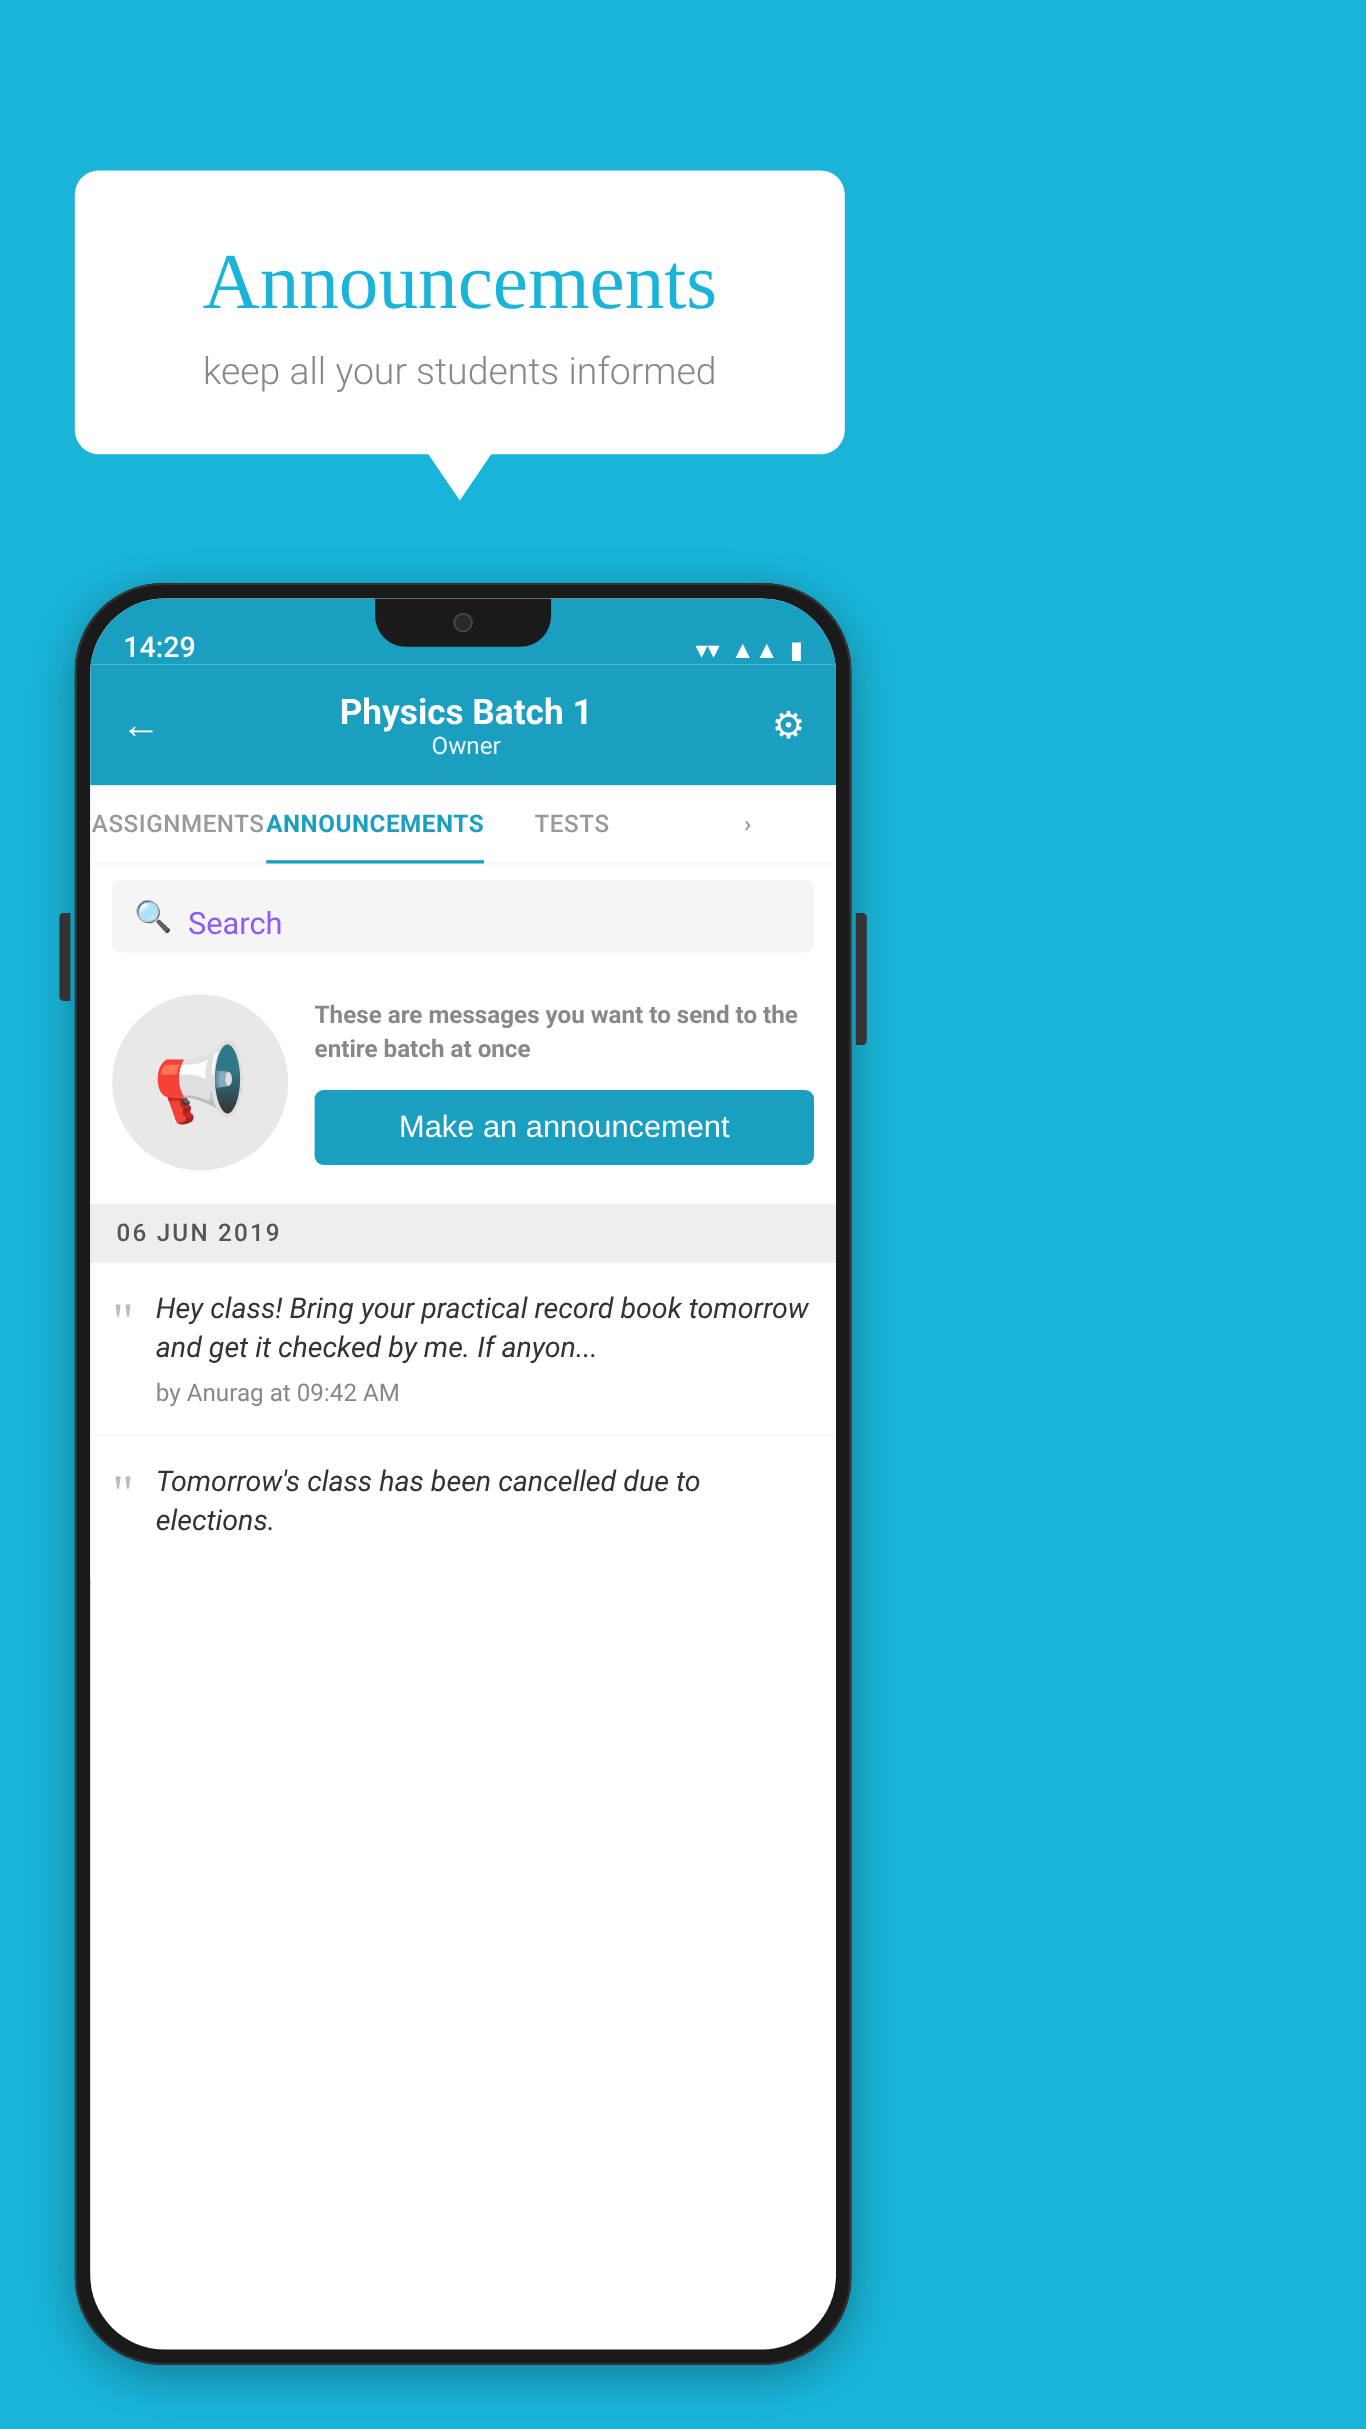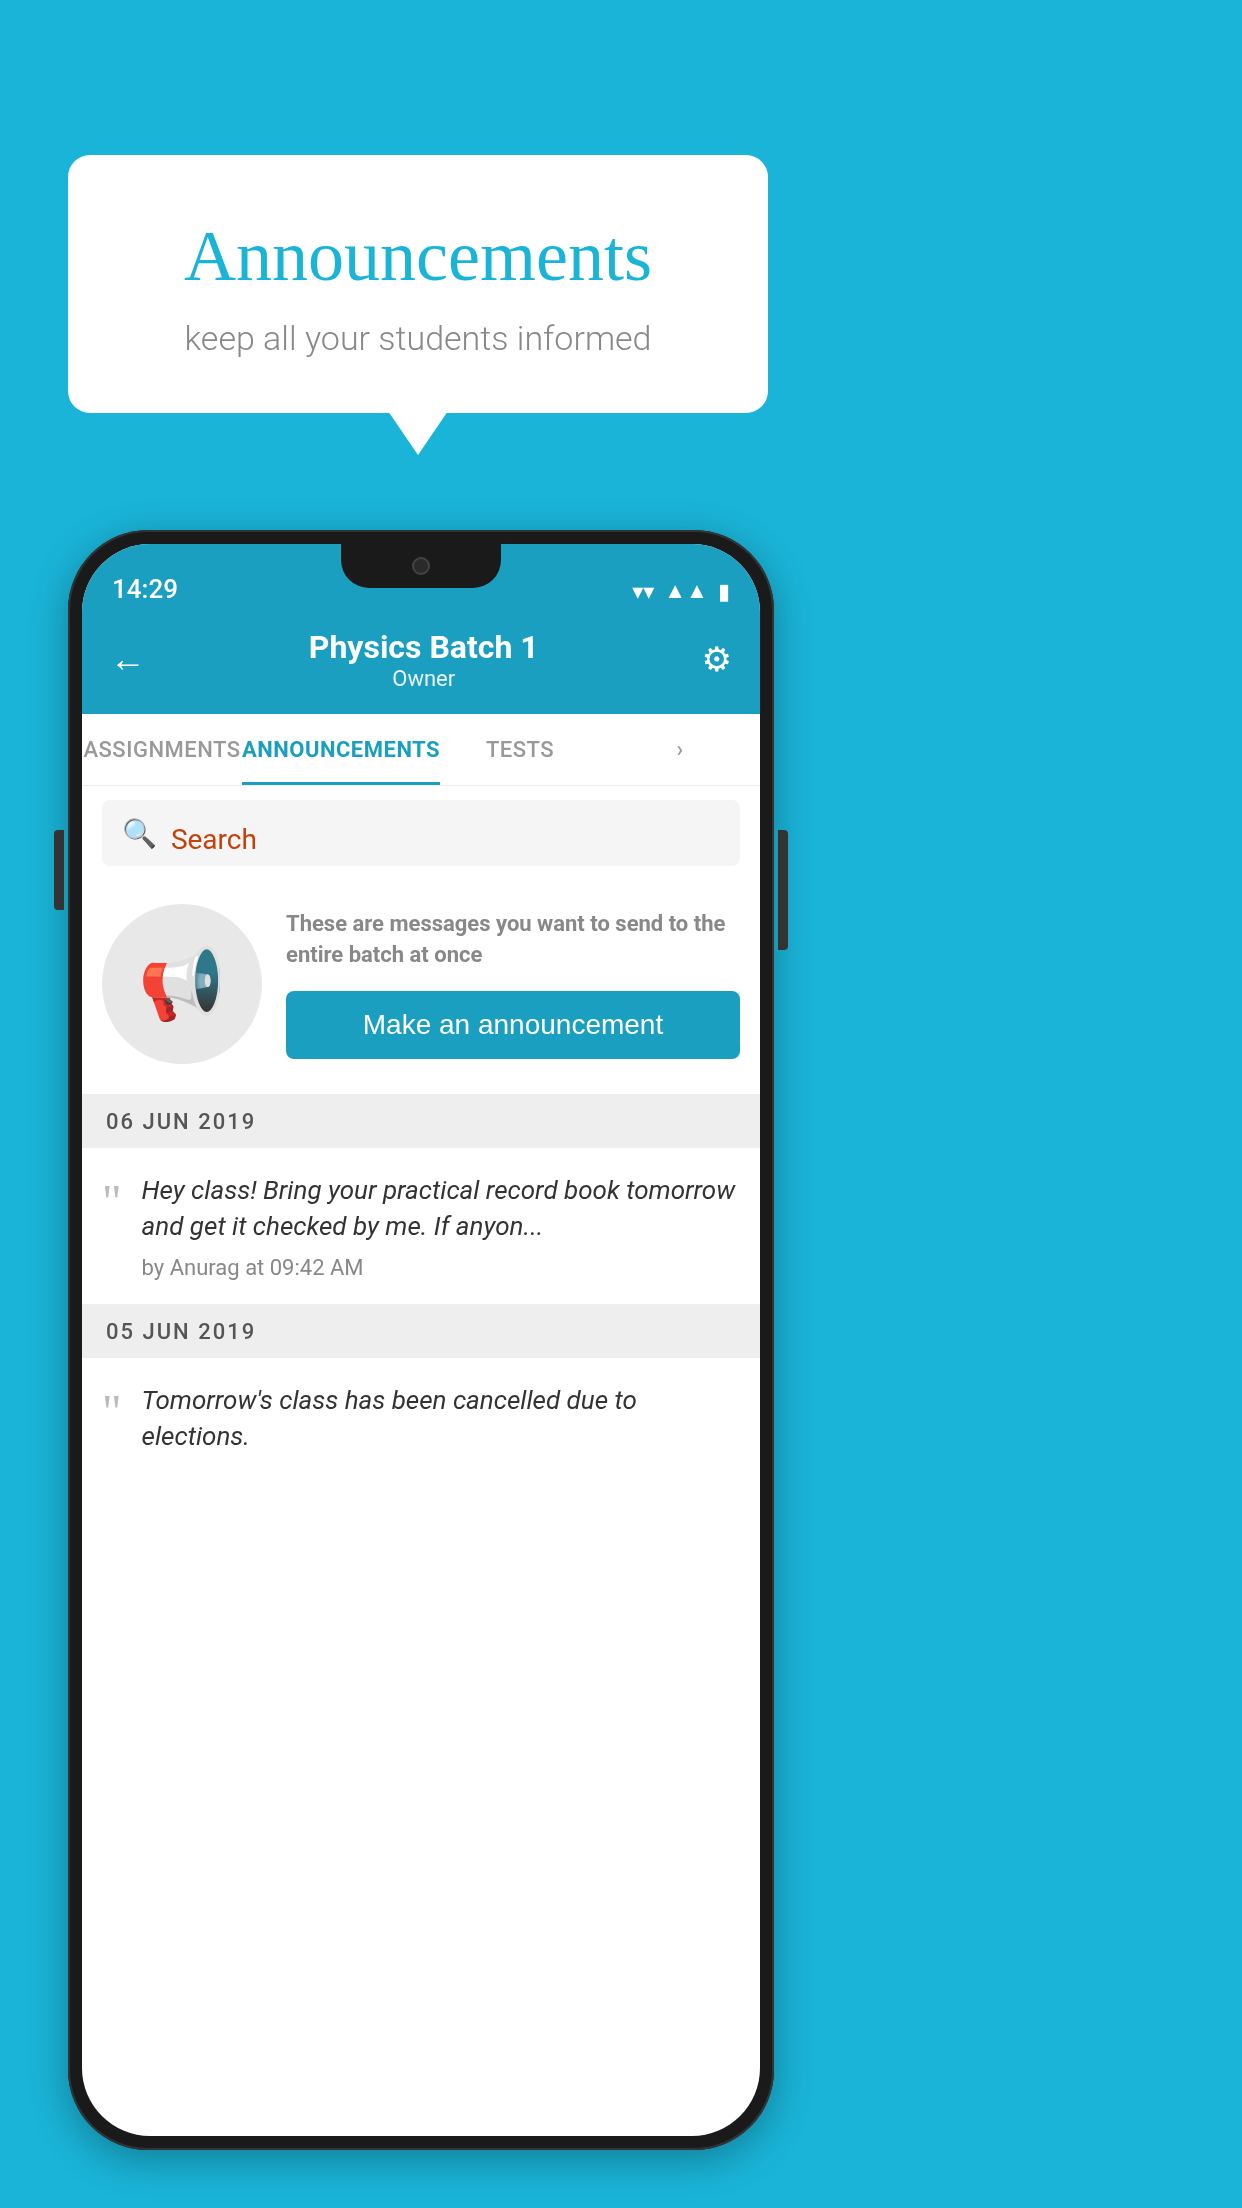--- a/index.html
+++ b/index.html
@@ -247,21 +247,21 @@
       gap: 14px;
     }
 
     .search-icon-wrap {
       color: #999;
       font-size: 28px;
     }
 
     .search-text {
       font-size: 28px;
-      color: #c2410c;
+      color: #8b5cf6;
       margin-top: 13px;
     }
 
     
     .promo-section {
       background: white;
       padding: 24px 20px 30px;
       display: flex;
       align-items: center;
       gap: 24px;
@@ -433,21 +433,20 @@
 
       <div class="date-separator">06  JUN  2019</div>
       <div class="announcement-item">
         <div class="quote-icon">"</div>
         <div class="announcement-content">
           <div class="announcement-text">Hey class! Bring your practical record book tomorrow and get it checked by me. If anyon...</div>
           <div class="announcement-meta">by Anurag at 09:42 AM</div>
         </div>
       </div>
 
-      <div class="date-separator">05  JUN  2019</div>
       <div class="announcement-item-partial">
         <div class="quote-icon">"</div>
         <div class="announcement-content">
           <div class="announcement-text">Tomorrow's class has been cancelled due to elections.</div>
         </div>
       </div>
 
     </div>
   </div>
 </div>

